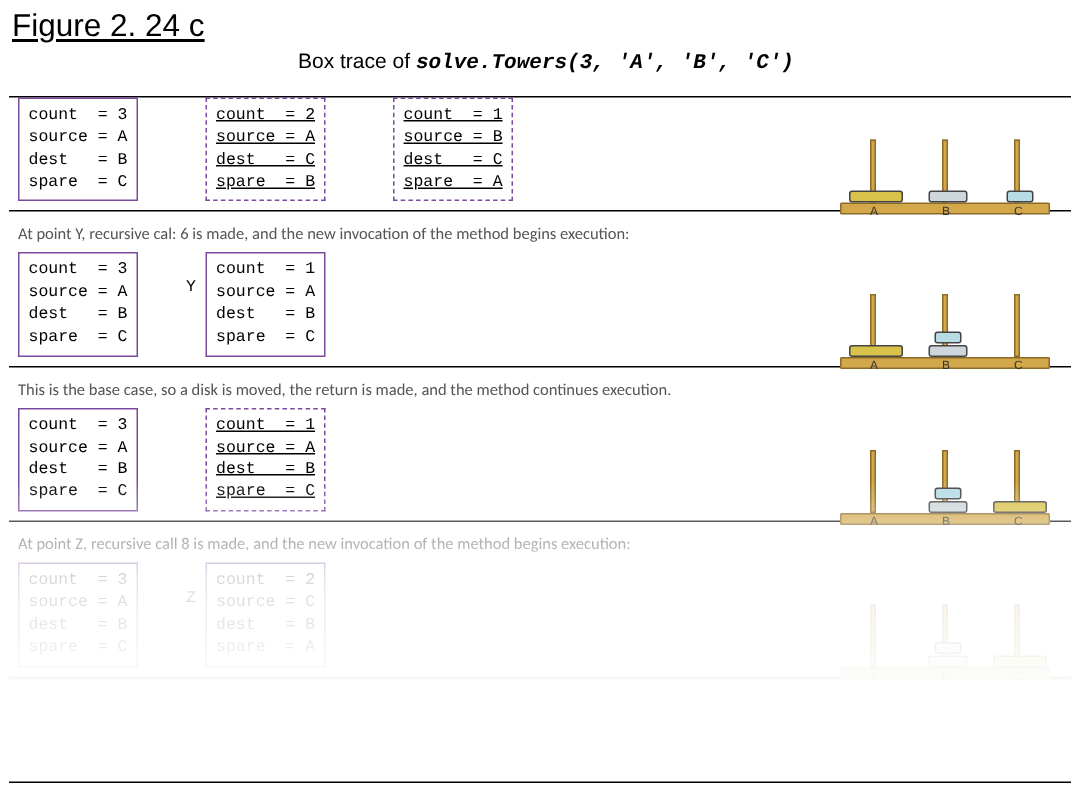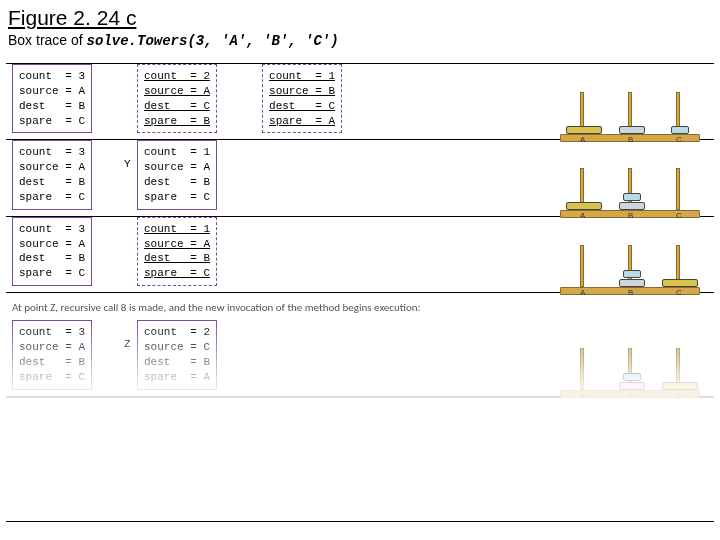--- a/index.html
+++ b/index.html
@@ -13,20 +13,21 @@
   }
   .title {
     font-size: 21px;
     font-family: Arial, sans-serif;
     text-decoration: underline;
     padding: 6px 0 0 8px;
   }
   .subtitle {
     font-size: 14px;
     padding: 2px 0 10px 8px;
+    text-align: center;
   }
   .mono { font-family: "Courier New", monospace; font-style: italic; font-weight: bold; }
   .content {
     border: 1px solid #000;
     border-left: none;
     border-right: none;
     margin: 4px 6px 0 6px;
     position: relative;
   }
   .section {
@@ -156,20 +157,21 @@
     <span class="peglabel a">A</span>
     <span class="peglabel b">B</span>
     <span class="peglabel c">C</span>
           <div class="disk large" style="left: 6px; bottom: 8px;"></div>
           <div class="disk med" style="left: 59px; bottom: 8px;"></div>
           <div class="disk small" style="left: 111px; bottom: 8px;"></div>
         </div>
       </div>
     </div>
     <div class="section">
+      <div class="caption">At point Y, recursive cal: 6 is made, and the new invocation of the method begins execution:</div>
       <div class="row">
         <div class="box solid">count  = 3
 source = A
 dest   = B
 spare  = C</div>
         <div class="box solid">count  = 1
 source = A
 dest   = B
 spare  = C</div>
         <div class="arrowlbl" style="left: 118px;">Y</div>
@@ -181,20 +183,21 @@
     <span class="peglabel a">A</span>
     <span class="peglabel b">B</span>
     <span class="peglabel c">C</span>
           <div class="disk large" style="left: 6px; bottom: 8px;"></div>
           <div class="disk med" style="left: 59px; bottom: 8px;"></div>
           <div class="disk small" style="left: 63px; bottom: 17px;"></div>
         </div>
       </div>
     </div>
     <div class="section">
+      <div class="caption">This is the base case, so a disk is moved, the return is made, and the method continues execution.</div>
       <div class="row">
         <div class="box solid">count  = 3
 source = A
 dest   = B
 spare  = C</div>
         <div class="box dashed">count  = 1
 source = A
 dest   = B
 spare  = C</div>
         <div class="towerwrap">

